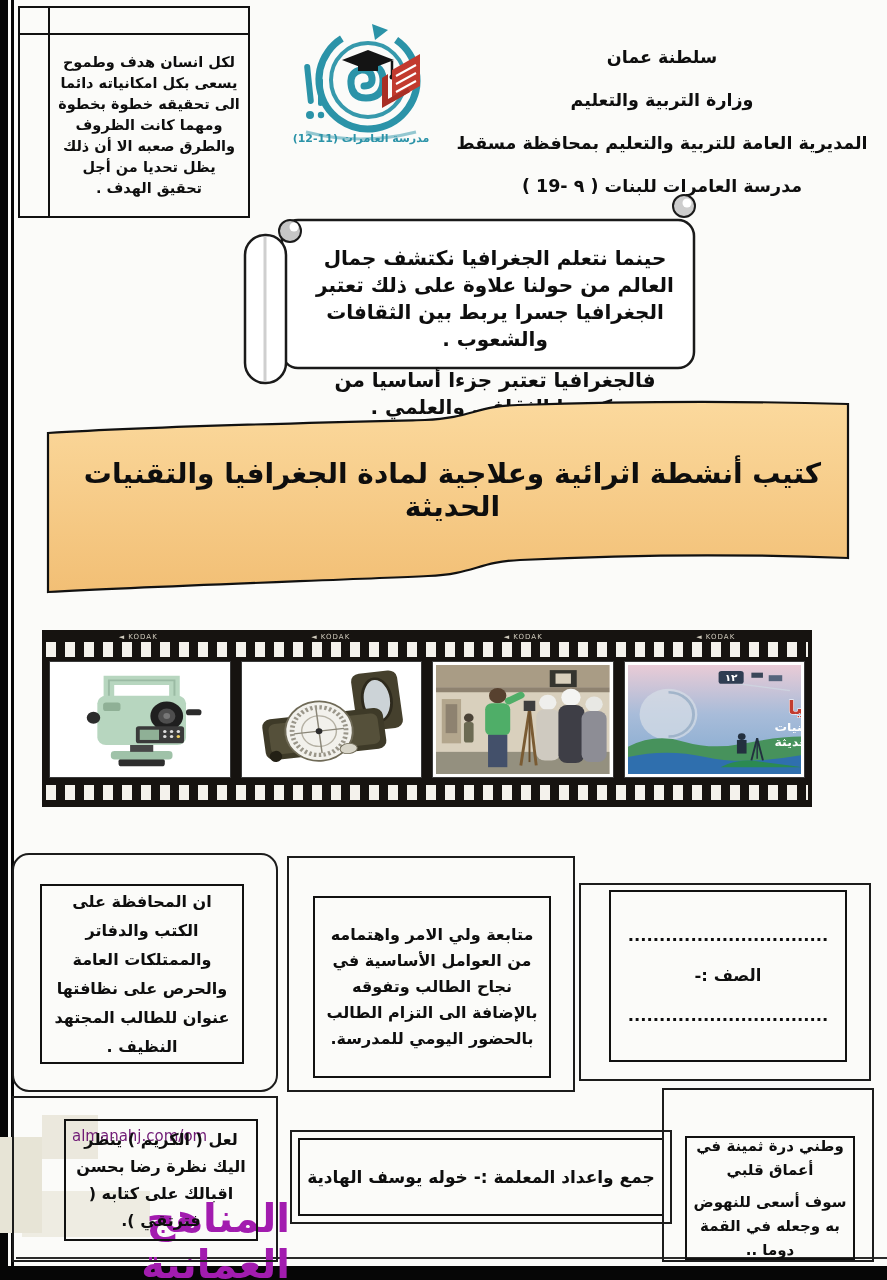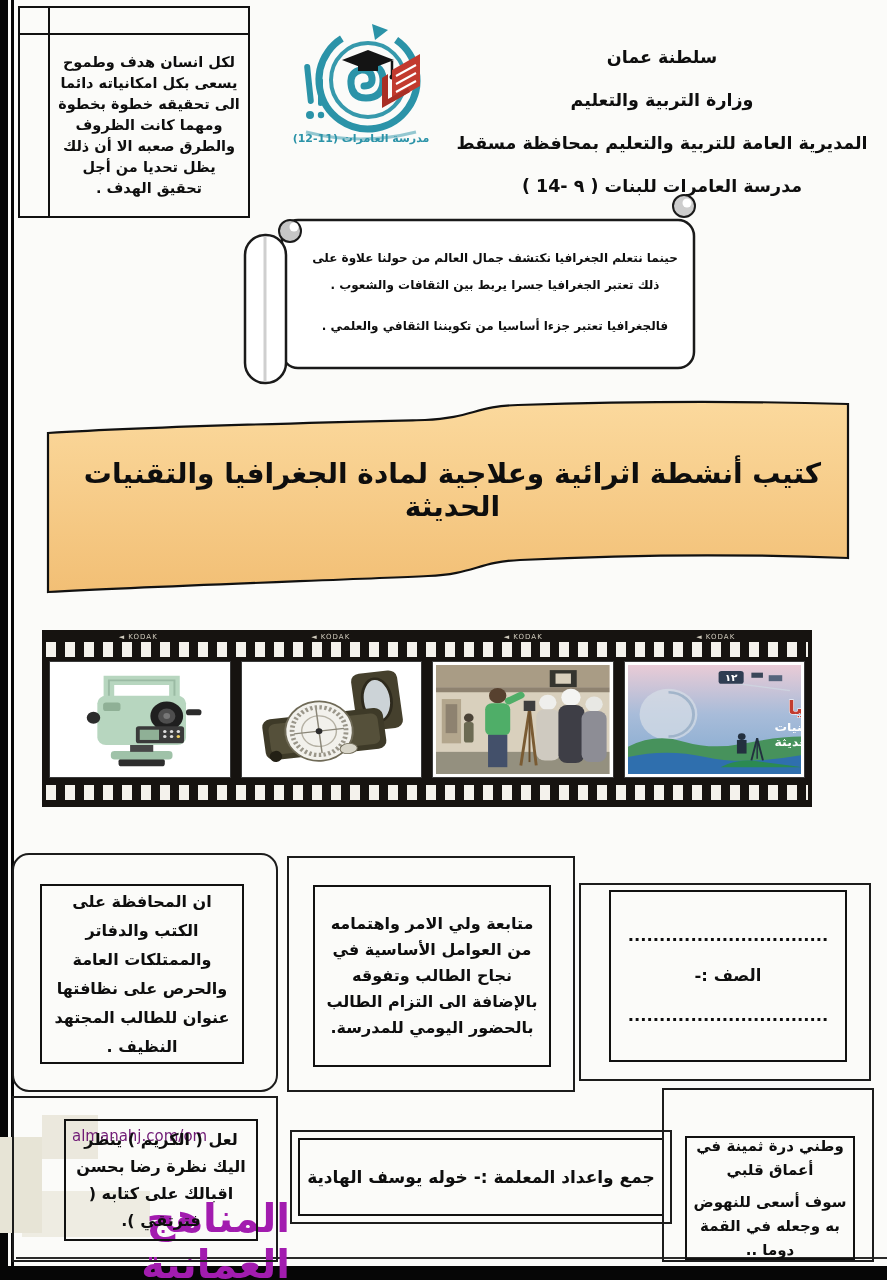--- a/index.html
+++ b/index.html
@@ -23,21 +23,21 @@
     display:flex;align-items:center;justify-content:center;text-align:center;
     direction:rtl;font-weight:bold;font-size:14.5px;line-height:21px;padding:0 6px;}
   
   .header-block{left:448px;top:36px;width:428px;text-align:center;direction:rtl;}
   .header-block div{height:43px;line-height:43px;font-weight:bold;font-size:17.5px;}
   
   .logo-wrap{left:276px;top:20px;width:170px;height:132px;}
   
   .scroll-wrap{left:238px;top:193px;width:465px;height:202px;}
   .scroll-text{position:absolute;left:68px;top:52px;width:378px;direction:rtl;
-    text-align:center;font-weight:bold;font-size:12px;line-height:27px;}
+    text-align:center;font-weight:bold;font-size:20px;line-height:27px;}
   .scroll-text p{margin:0 0 14px 0;}
   
   .ribbon-wrap{left:40px;top:395px;width:815px;height:212px;}
   .ribbon-title{position:absolute;left:30px;right:20px;top:62px;text-align:center;
     direction:rtl;font-weight:bold;font-size:28px;}
   
   .filmstrip{left:42px;top:630px;width:770px;height:177px;background:#161310;padding-left:12px;}
   .film-brandrow{position:absolute;top:1px;left:0;right:0;height:11px;
     display:flex;justify-content:space-around;align-items:center;}
   .film-brandrow span{color:#cfcabc;font-size:7px;letter-spacing:1px;}
@@ -49,21 +49,21 @@
     display:flex;gap:10px;border-radius:26px;}
   .frame{flex:1;background:#fff;border:1px solid #3a3a3a;padding:3px;}
   .frame svg{width:100%;height:100%;display:block;}
   
   .obox{border:2px solid #1c1c1c;background:transparent;z-index:2;}
   .ibox{position:absolute;border:2px solid #111;display:flex;align-items:center;
     justify-content:center;text-align:center;direction:rtl;font-weight:bold;}
   .box-books{left:12px;top:853px;width:266px;height:239px;border-radius:17px;}
   .box-books .ibox{left:26px;top:29px;width:204px;height:180px;font-size:16px;line-height:29px;padding:4px 8px;}
   .box-parent{left:287px;top:856px;width:288px;height:236px;}
-  .box-parent .ibox{left:24px;top:27px;width:238px;height:182px;font-size:16px;line-height:26px;padding:12px 8px;}
+  .box-parent .ibox{left:24px;top:38px;width:238px;height:182px;font-size:16px;line-height:26px;padding:12px 8px;}
   .box-student{left:579px;top:883px;width:292px;height:198px;}
   .box-student .ibox{left:28px;top:5px;width:238px;height:172px;font-size:16.5px;line-height:40px;padding:2px 6px;flex-direction:column;}
   .box-student .ibox div{width:100%;}
   .box-blessing{left:12px;top:1096px;width:266px;height:166px;}
   .box-blessing .ibox{left:50px;top:21px;width:194px;height:122px;font-size:16px;line-height:27px;padding:2px 8px;}
   .box-credit{left:290px;top:1130px;width:382px;height:94px;}
   .box-credit .ibox{left:6px;top:6px;right:6px;bottom:6px;width:auto;height:auto;font-size:17px;}
   .box-homeland{left:662px;top:1088px;width:212px;height:174px;}
   .box-homeland .ibox{left:21px;top:26px;width:170px;height:124px;font-size:15px;line-height:24px;flex-direction:column;padding:4px;margin-top:20px;}
   .box-homeland .ibox p{margin:4px 0;}
@@ -124,21 +124,21 @@
       </g>
       <path d="M30 112 q55 14 110 0" fill="none" stroke="#2b93a8" stroke-width="3" opacity=".5"></path>
       <text x="85" y="122" text-anchor="middle" font-size="11" font-weight="bold" fill="#2b93a8" direction="rtl">مدرسة العامرات (11-12)</text>
     </svg>
   </div>
 
   <div class="abs header-block">
     <div>سلطنة عمان</div>
     <div>وزارة التربية والتعليم</div>
     <div>المديرية العامة للتربية والتعليم بمحافظة مسقط</div>
-    <div>مدرسة العامرات للبنات ( ٩ -14 )</div>
+    <div>مدرسة العامرات للبنات ( ٩ -19 )</div>
   </div>
 
   <div class="abs scroll-wrap">
     <svg viewBox="0 0 465 202" width="465" height="202">
       <circle cx="446" cy="13" r="11" fill="#cdcdcd" stroke="#1a1a1a" stroke-width="2"></circle>
       <circle cx="449" cy="10" r="4.5" fill="#fff"></circle>
       <rect x="44" y="27" width="412" height="148" rx="16" fill="#ffffff" stroke="#1a1a1a" stroke-width="2.5"></rect>
       <rect x="7" y="42" width="41" height="148" rx="20" fill="#ffffff" stroke="#1a1a1a" stroke-width="2.5"></rect>
       <path d="M27 44 v144" stroke="#cfcfcf" stroke-width="3"></path>
       <circle cx="52" cy="38" r="11" fill="#c6c6c6" stroke="#1a1a1a" stroke-width="2"></circle>

